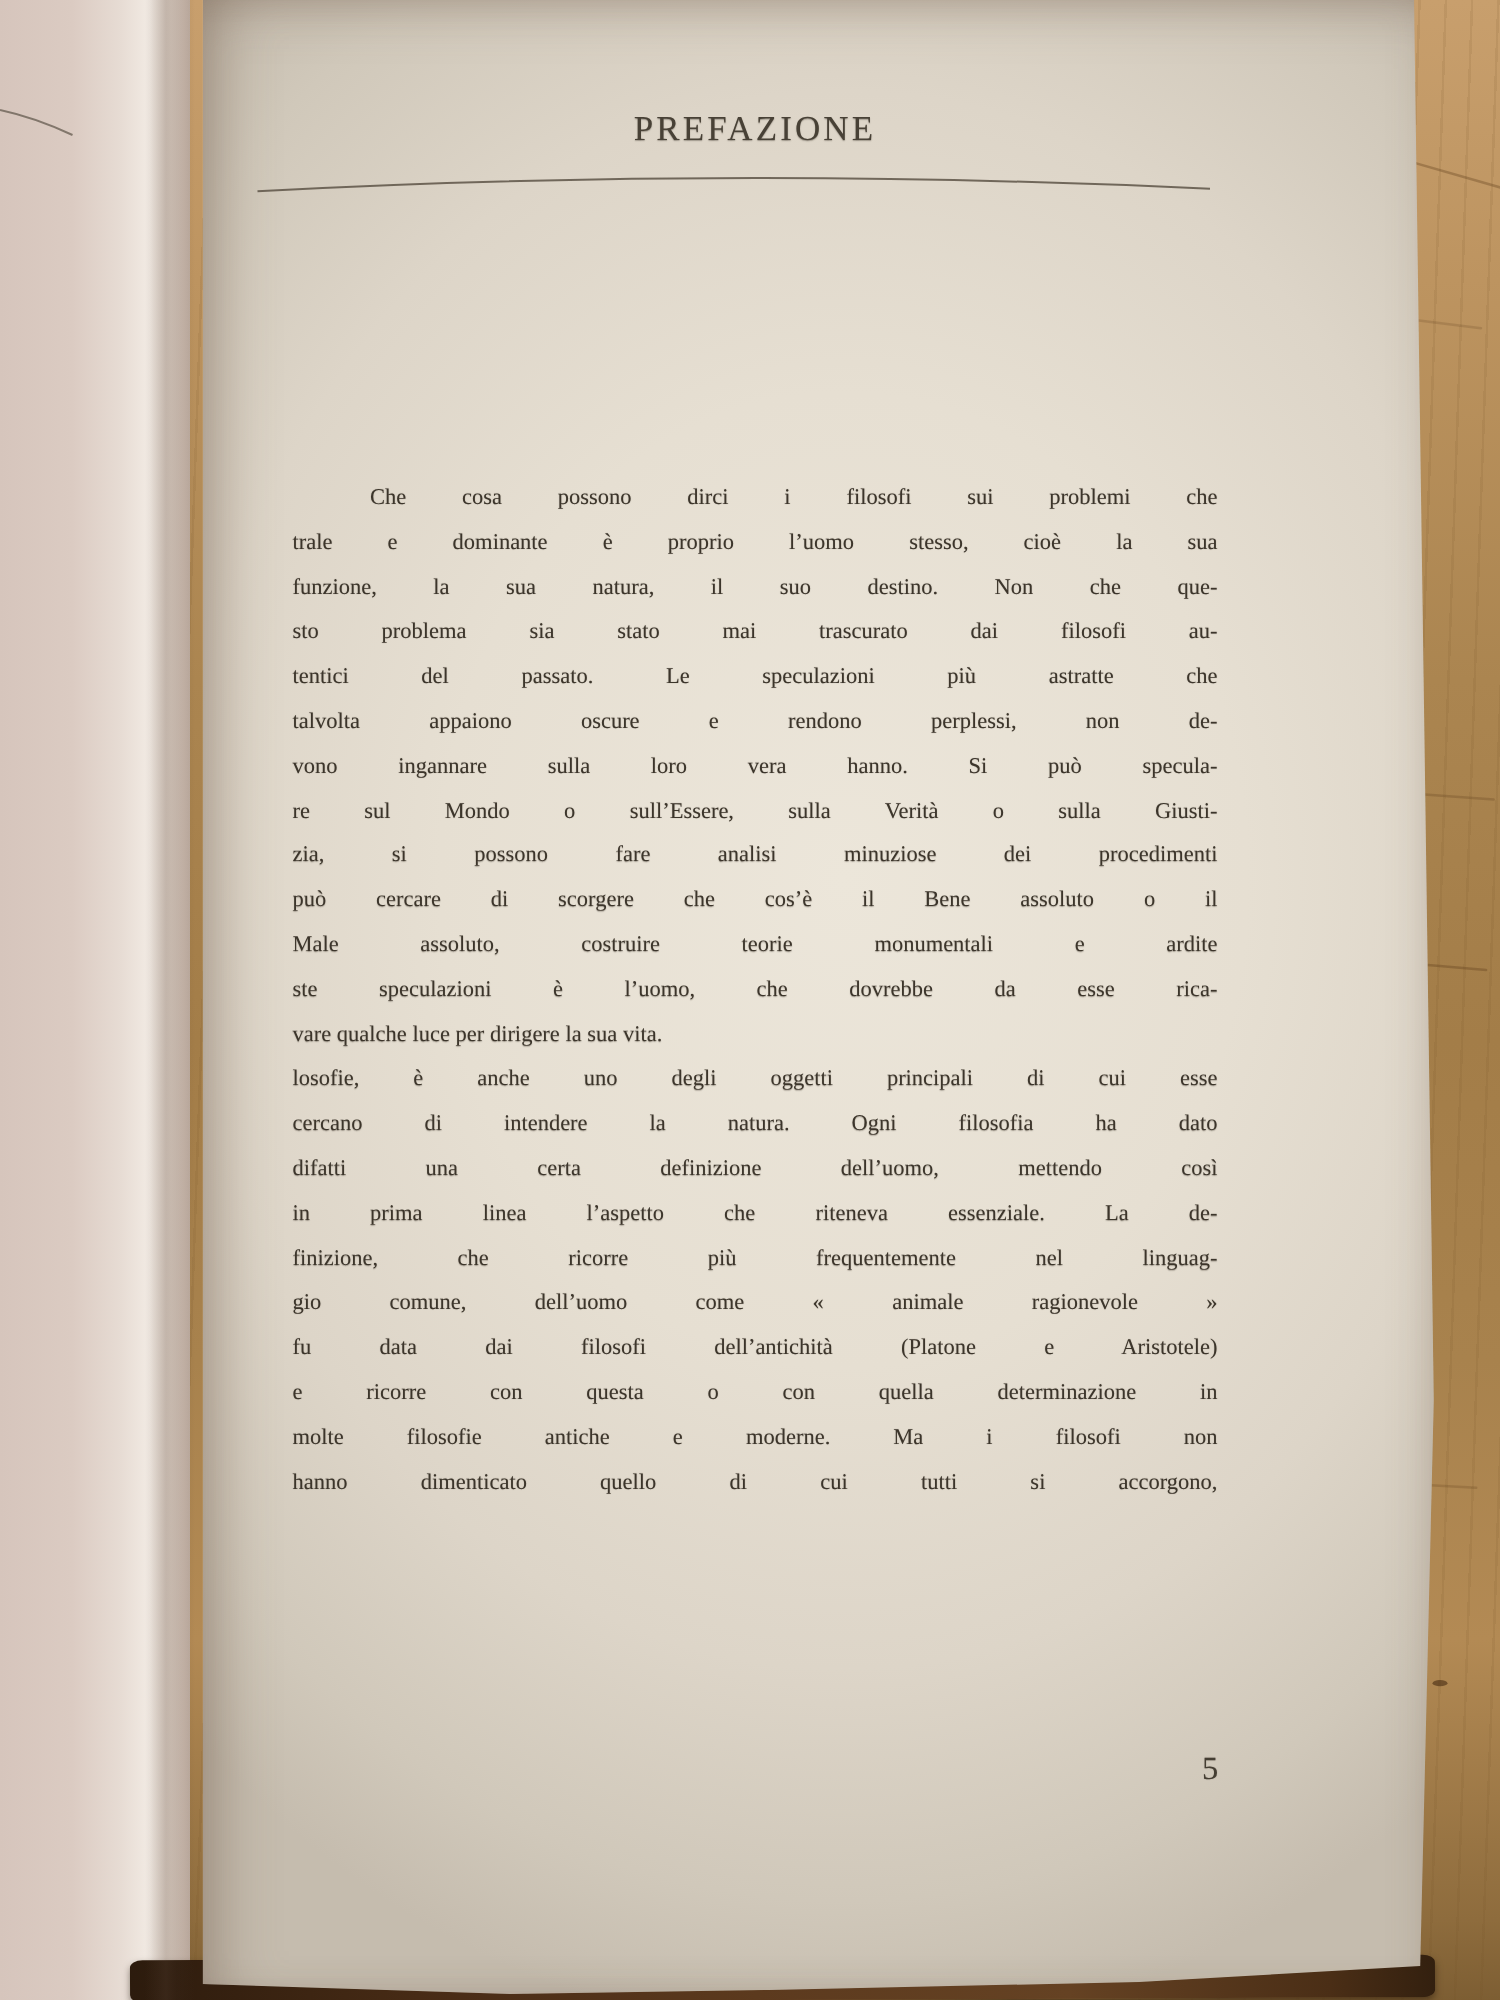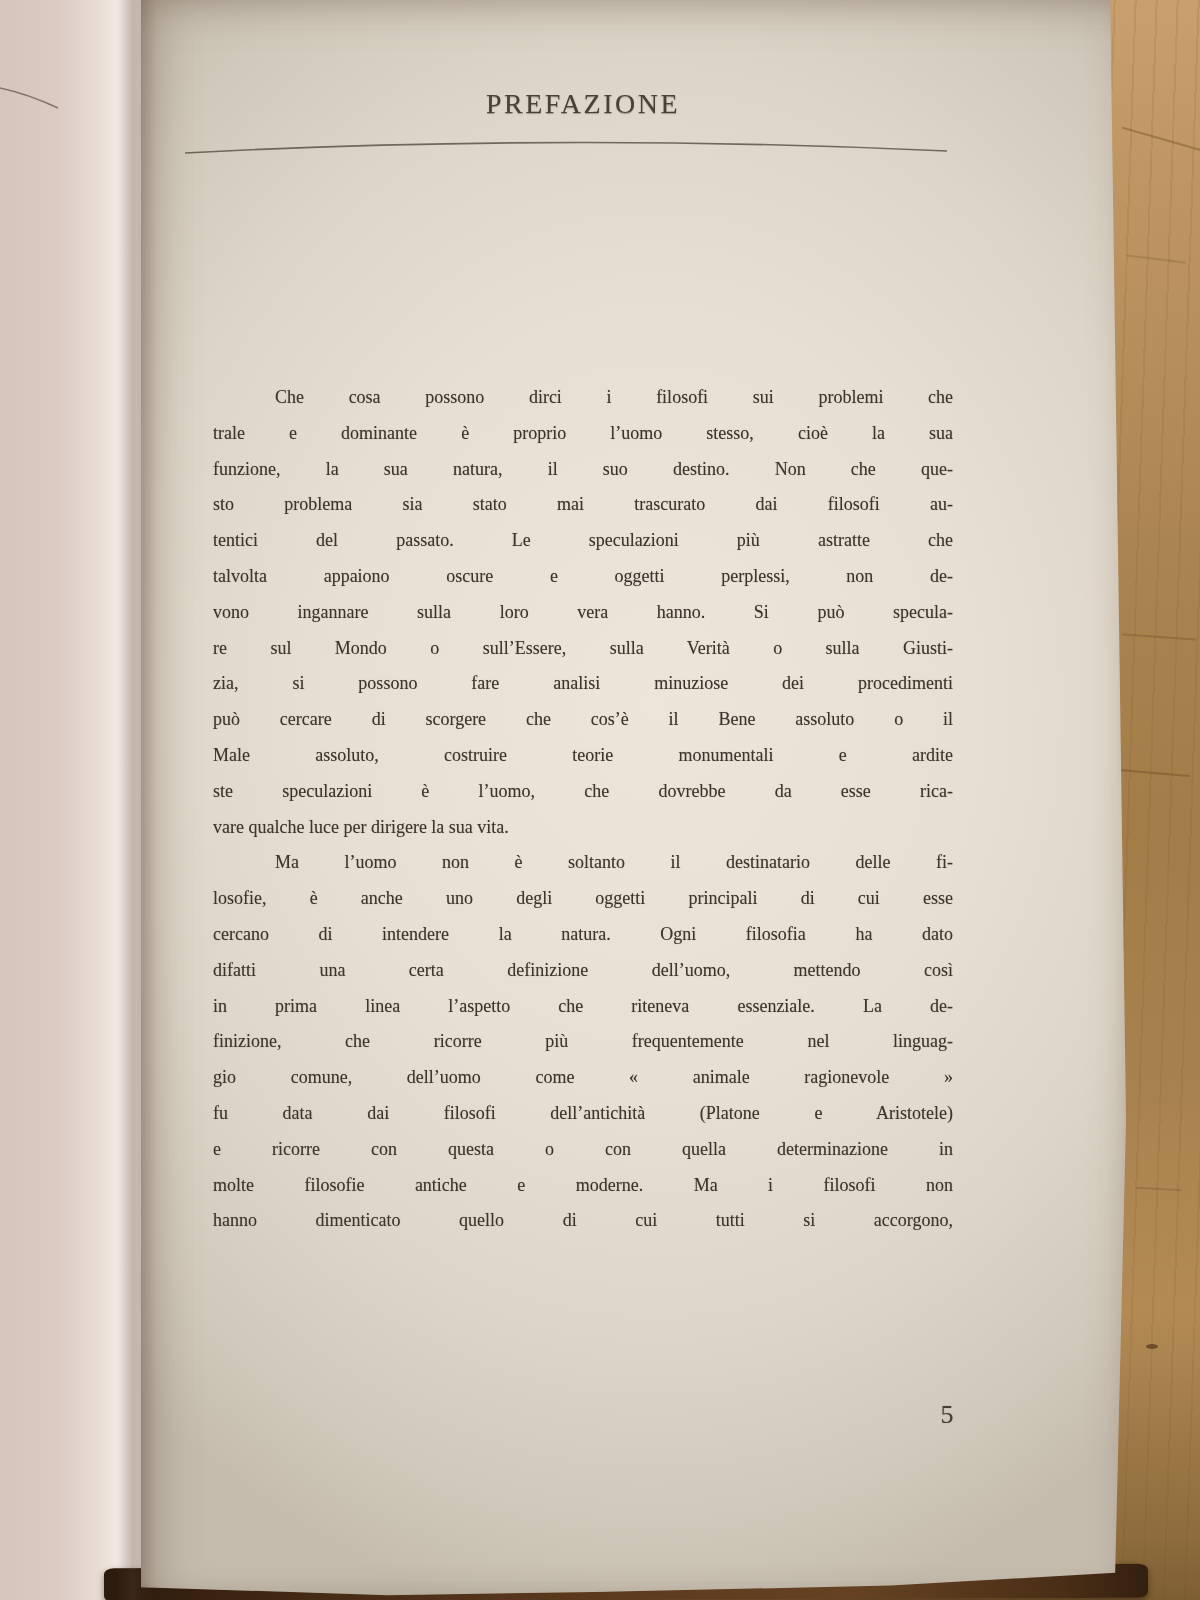--- a/index.html
+++ b/index.html
@@ -54,21 +54,21 @@
     border-radius: 10px / 6px;
     transform: rotate(-0.25deg);
     background: linear-gradient(90deg,
       #2c1b0d 0%, #472b15 22%, #5c3a1e 48%, #654223 72%, #4a2e16 92%, #33200f 100%);
     box-shadow: 0 3px 6px rgba(40, 24, 10, 0.5);
   }
 
   
   .right-page {
     position: absolute;
-    left: 141px; top: 0;
+    left: 162px; top: 0;
     width: 986px; height: 1600px;
     z-index: 3;
     background: radial-gradient(ellipse 78% 58% at 52% 44%,
       #ece6da 0%, #e6dfd2 42%, #ddd5c8 68%, #d0c8ba 88%, #c5bcae 100%);
     box-shadow:
       inset 30px 0 48px -18px rgba(110, 88, 72, 0.42),
       inset 0 22px 46px -22px rgba(120, 100, 84, 0.38),
       inset -22px 0 40px -24px rgba(120, 100, 84, 0.30),
       inset 0 -16px 34px -20px rgba(120, 100, 84, 0.28);
     clip-path: polygon(0% 0%, 98.3% 0%, 99.9% 70%, 98.8% 98.3%,
@@ -148,29 +148,28 @@
   <svg class="head-rule" width="776" height="34" viewBox="0 0 776 34">
     <path d="M6,25 Q382,5 768,23" stroke="#5d5347" stroke-width="1.6" fill="none" opacity="0.85"></path>
   </svg>
 
   <div class="body-text">
     <div class="line indent">Che cosa possono dirci i filosofi sui problemi che</div>
     <div class="line">trale e dominante è proprio l’uomo stesso, cioè la sua</div>
     <div class="line">funzione, la sua natura, il suo destino. Non che que-</div>
     <div class="line">sto problema sia stato mai trascurato dai filosofi au-</div>
     <div class="line">tentici del passato. Le speculazioni più astratte che</div>
-    <div class="line">talvolta appaiono oscure e oggetti perplessi, non de-</div>
+    <div class="line">talvolta appaiono oscure e rendono perplessi, non de-</div>
     <div class="line">vono ingannare sulla loro vera hanno. Si può specula-</div>
     <div class="line">re sul Mondo o sull’Essere, sulla Verità o sulla Giusti-</div>
     <div class="line">zia, si possono fare analisi minuziose dei procedimenti</div>
     <div class="line">può cercare di scorgere che cos’è il Bene assoluto o il</div>
     <div class="line">Male assoluto, costruire teorie monumentali e ardite</div>
     <div class="line">ste speculazioni è l’uomo, che dovrebbe da esse rica-</div>
     <div class="line parend">vare qualche luce per dirigere la sua vita.</div>
-    <div class="line indent">Ma l’uomo non è soltanto il destinatario delle fi-</div>
     <div class="line">losofie, è anche uno degli oggetti principali di cui esse</div>
     <div class="line">cercano di intendere la natura. Ogni filosofia ha dato</div>
     <div class="line">difatti una certa definizione dell’uomo, mettendo così</div>
     <div class="line">in prima linea l’aspetto che riteneva essenziale. La de-</div>
     <div class="line">finizione, che ricorre più frequentemente nel linguag-</div>
     <div class="line">gio comune, dell’uomo come « animale ragionevole »</div>
     <div class="line">fu data dai filosofi dell’antichità (Platone e Aristotele)</div>
     <div class="line">e ricorre con questa o con quella determinazione in</div>
     <div class="line">molte filosofie antiche e moderne. Ma i filosofi non</div>
     <div class="line">hanno dimenticato quello di cui tutti si accorgono,</div>

